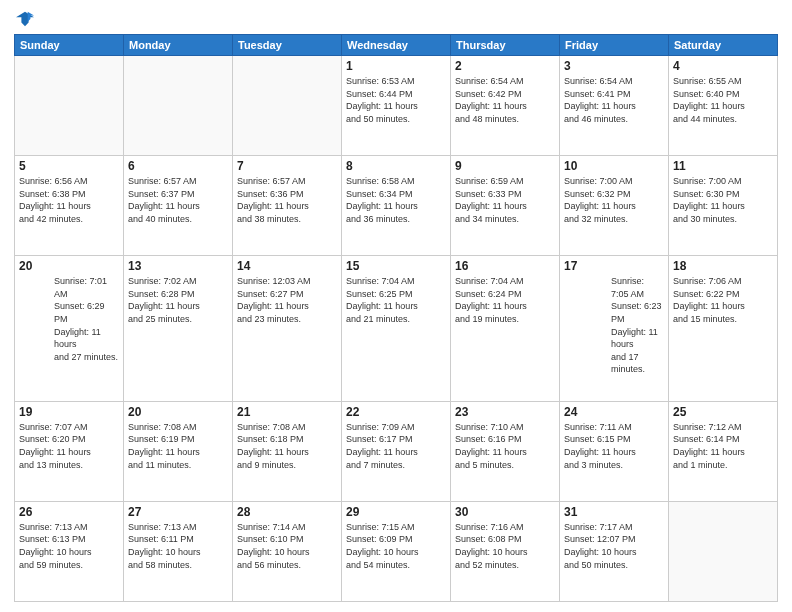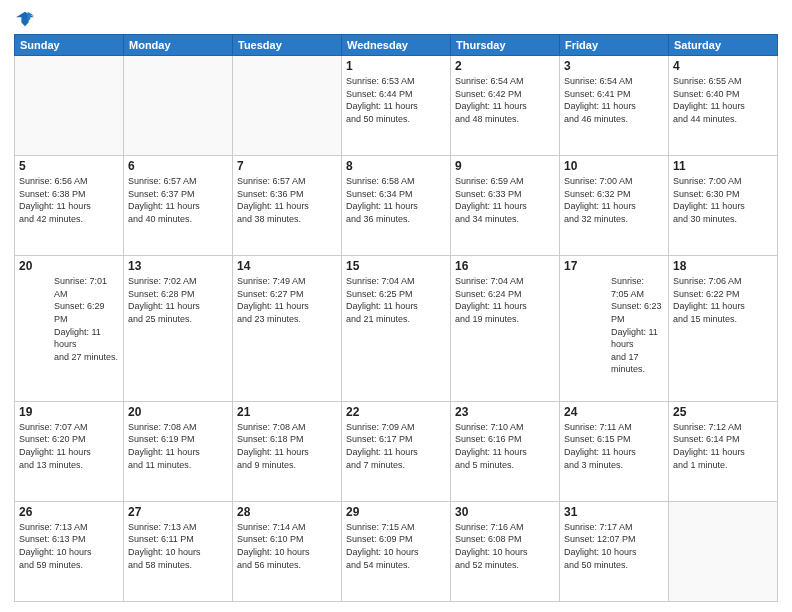--- a/index.html
+++ b/index.html
@@ -228,21 +228,21 @@
           </td>
           <td>
             <div class="day-number">13</div>
             <div class="day-info" style="white-space: pre-line;">Sunrise: 7:02 AM
 Sunset: 6:28 PM
 Daylight: 11 hours
 and 25 minutes.</div>
           </td>
           <td>
             <div class="day-number">14</div>
-            <div class="day-info" style="white-space: pre-line;">Sunrise: 7:49 AM
+            <div class="day-info" style="white-space: pre-line;">Sunrise: 12:03 AM
 Sunset: 6:27 PM
 Daylight: 11 hours
 and 23 minutes.</div>
           </td>
           <td>
             <div class="day-number">15</div>
             <div class="day-info" style="white-space: pre-line;">Sunrise: 7:04 AM
 Sunset: 6:25 PM
 Daylight: 11 hours
 and 21 minutes.</div>

